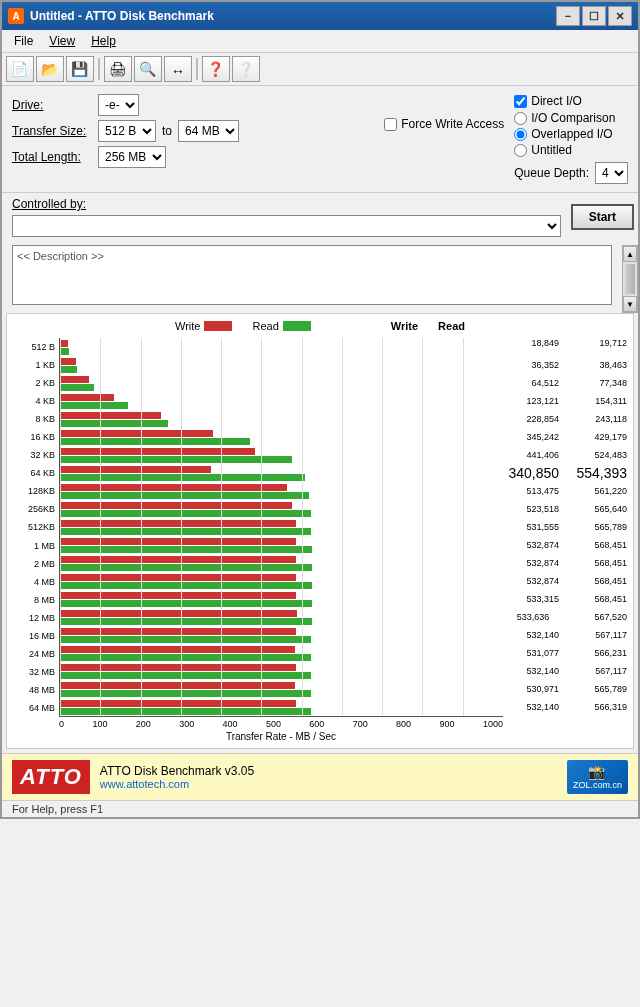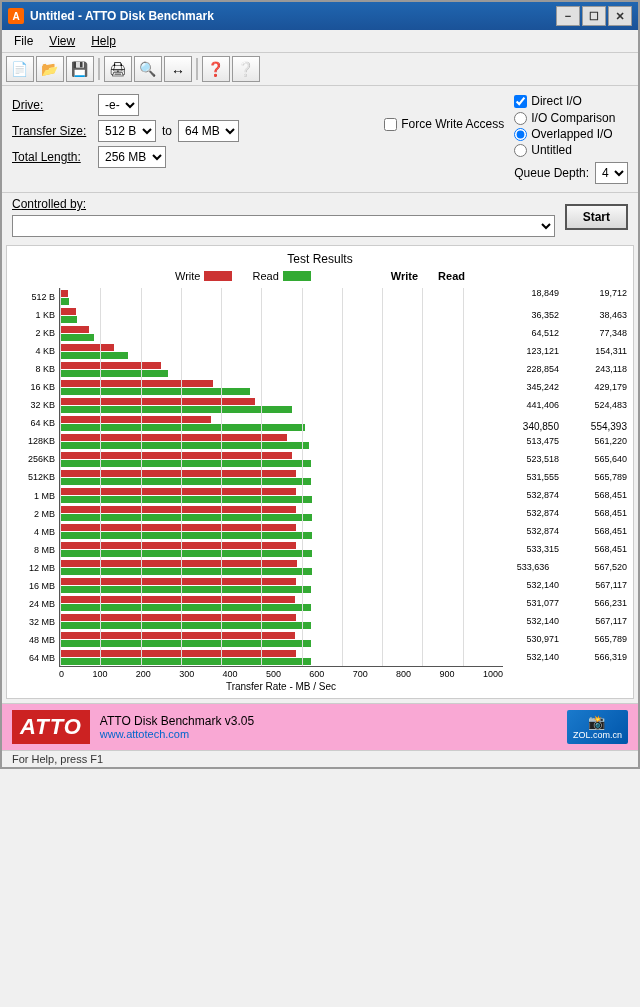--- a/index.html
+++ b/index.html
@@ -162,21 +162,21 @@
 
     .queue-row {
       display: flex;
       align-items: center;
       gap: 6px;
       font-size: 12px;
       margin-top: 2px;
     }
 
     .controlled-section {
-      padding: 4px 10px 8px 10px;
+      padding: 4px 4px 8px 10px;
       background: #f0f0f0;
       display: flex;
       align-items: center;
       gap: 10px;
     }
 
     .controlled-label {
       font-size: 12px;
       text-decoration: underline;
     }
@@ -252,21 +252,21 @@
     .chart-values {
       min-width: 120px;
       font-size: 9px;
     }
 
     .bottom-bar {
       display: flex;
       align-items: center;
       gap: 10px;
       padding: 6px 10px;
-      background: #f9a8d4;
+      background: #fef9c3;
       border-top: 1px solid #ccc;
     }
 
     .atto-logo {
       background: #cc2222;
       color: white;
       font-size: 22px;
       font-weight: 900;
       padding: 4px 8px;
       font-style: italic;
@@ -448,23 +448,32 @@
       <span class="controlled-label">Controlled by:</span>
       <div style="display: flex; gap: 8px; align-items: center;">
         <select style="flex: 1;">
           <option></option>
         </select>
       </div>
     </div>
     <button class="start-btn">Start</button>
   </div>
 
+  <div class="desc-row">
+    <div class="description-box" style="flex: 1;">
+      <span>&lt;&lt; Description &gt;&gt;</span>
+    </div>
+    <div class="scrollbar">
+      <div class="scrollbar-btn">▲</div>
+      <div class="scrollbar-thumb"></div>
+      <div class="scrollbar-btn">▼</div>
+    </div>
+  </div>
 
   <div class="chart-section">
-    <div class="chart-title">Test Results</div>
     <div class="legend">
       <div class="legend-item">
         <span>Write</span>
         <div class="legend-color" style="background: #cc3333;"></div>
       </div>
       <div class="legend-item">
         <span>Read</span>
         <div class="legend-color" style="background: #33aa33;"></div>
       </div>
       <div style="margin-left: 60px; font-weight: bold; font-size: 11px;">Write</div>
@@ -621,21 +630,21 @@
             <span style="min-width: 52px; text-align: right;">243,118</span>
           </div>
           <div style="display: flex; justify-content: space-between; height: 18px; align-items: center; font-size: 9px;">
             <span style="min-width: 52px; text-align: right;">345,242</span>
             <span style="min-width: 52px; text-align: right;">429,179</span>
           </div>
           <div style="display: flex; justify-content: space-between; height: 18px; align-items: center; font-size: 9px;">
             <span style="min-width: 52px; text-align: right;">441,406</span>
             <span style="min-width: 52px; text-align: right;">524,483</span>
           </div>
-          <div style="display: flex; justify-content: space-between; height: 18px; align-items: flex-end; font-size: 10px;">
+          <div style="display: flex; justify-content: space-between; height: 18px; align-items: center; font-size: 14px;">
             <span style="min-width: 52px; text-align: right;">340,850</span>
             <span style="min-width: 52px; text-align: right;">554,393</span>
           </div>
           <div style="display: flex; justify-content: space-between; height: 18px; align-items: center; font-size: 9px;">
             <span style="min-width: 52px; text-align: right;">513,475</span>
             <span style="min-width: 52px; text-align: right;">561,220</span>
           </div>
           <div style="display: flex; justify-content: space-between; height: 18px; align-items: center; font-size: 9px;">
             <span style="min-width: 52px; text-align: right;">523,518</span>
             <span style="min-width: 52px; text-align: right;">565,640</span>

